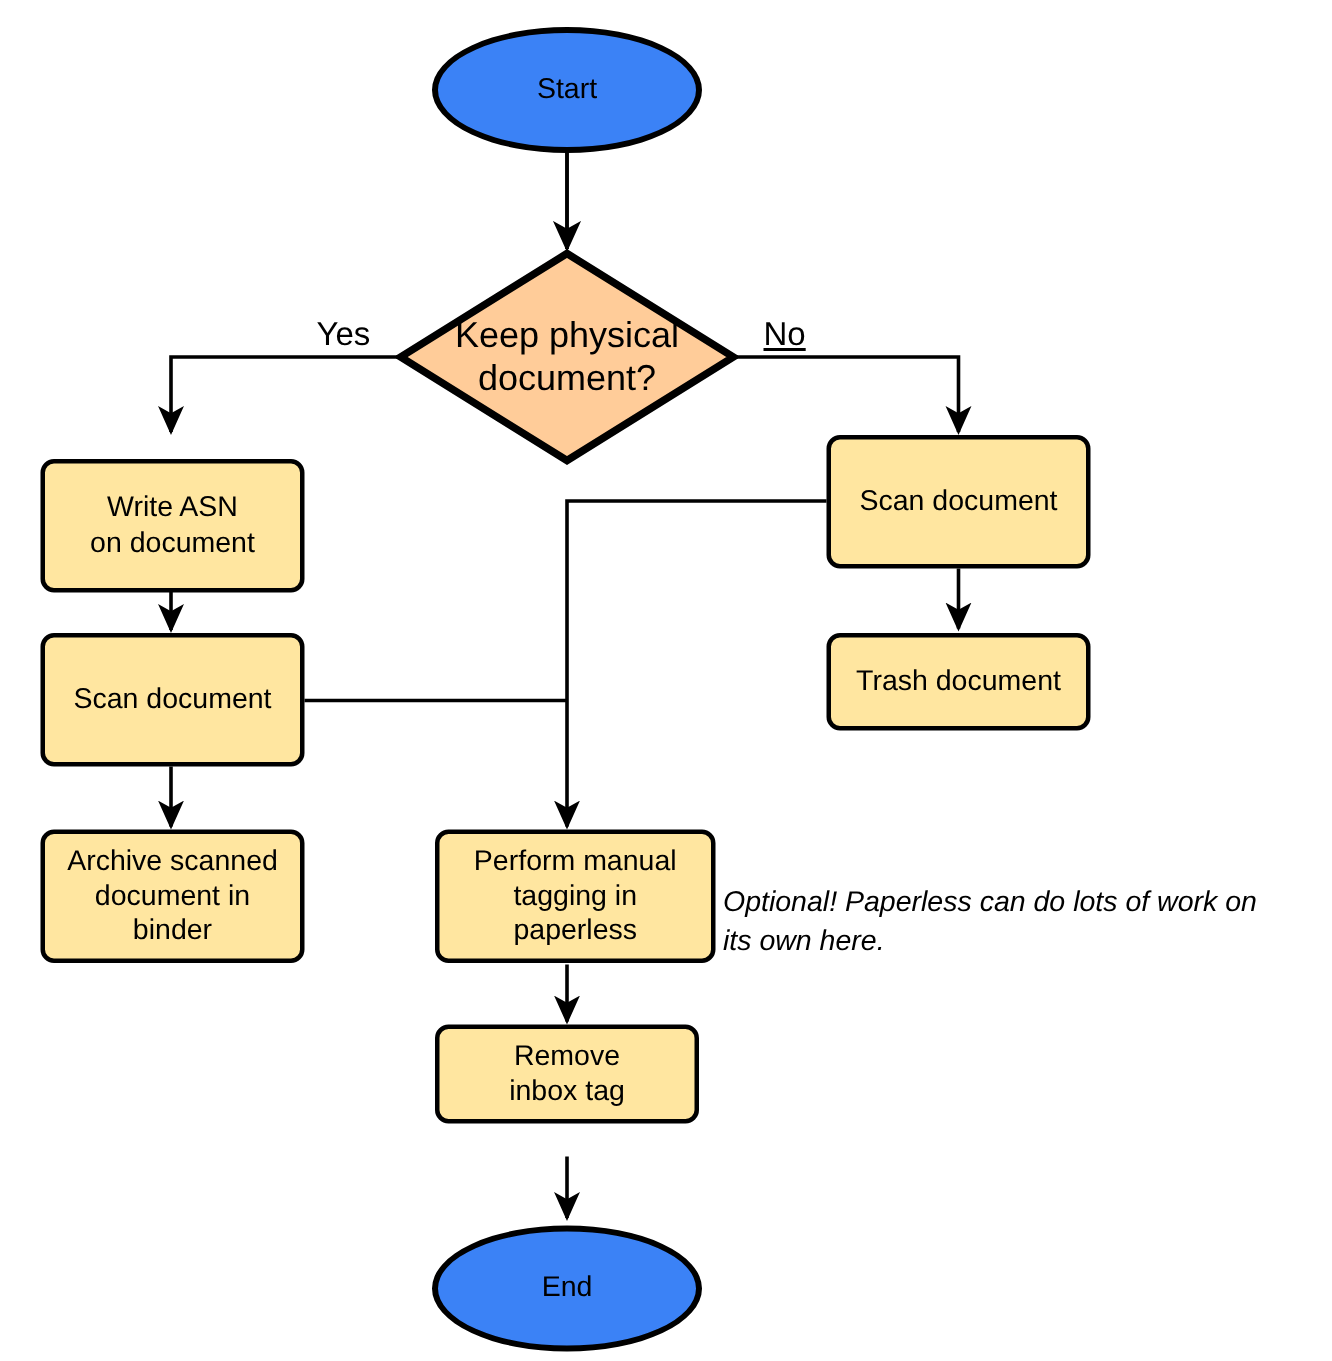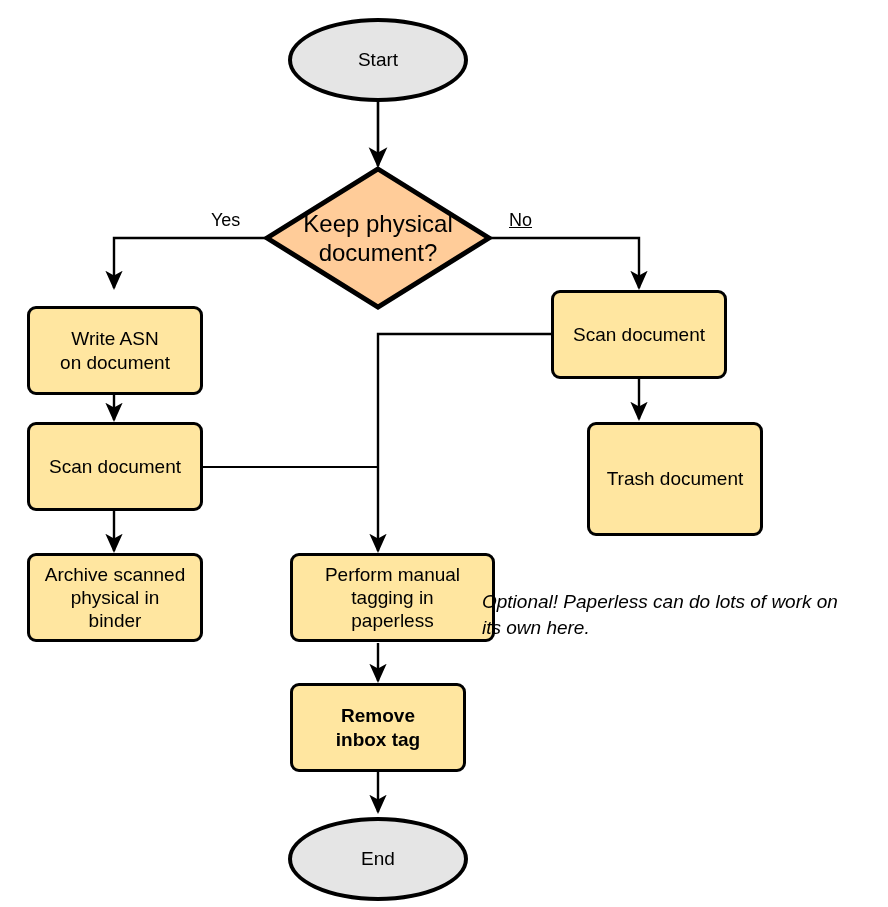--- a/index.html
+++ b/index.html
@@ -41,21 +41,21 @@
     white-space: pre-line;
   }
   .node.process {
     border: 3px solid #000000;
     border-radius: 9px;
     background: #ffe6a0;
   }
   .node.terminator {
     border: 4px solid #000000;
     border-radius: 50%;
-    background: #e5e5e5;
+    background: #3b82f6;
   }
   .node.decision {
     background: transparent;
     border: none;
   }
   .decision-shape {
     position: absolute;
     left: 0;
     top: 0;
     width: 100%;
@@ -63,21 +63,21 @@
   }
   .decision-label {
     position: relative;
     z-index: 2;
     font-size: 24px;
     line-height: 1.22;
     white-space: pre-line;
   }
   .edge-label {
     position: absolute;
-    font-size: 18px;
+    font-size: 22px;
     color: #000000;
     white-space: nowrap;
   }
   .annotation {
     position: absolute;
     font-style: italic;
     font-size: 19px;
     line-height: 1.35;
     color: #000000;
     white-space: pre-line;
@@ -135,39 +135,39 @@
     <span>Write ASN
 on document</span>
   </div>
 
   <div class="node process" style="left:27px; top:422px; width:176px; height:89px;">
     <span>Scan document</span>
   </div>
 
   <div class="node process" style="left:27px; top:553px; width:176px; height:89px;">
     <span>Archive scanned
-physical in
+document in
 binder</span>
   </div>
 
   <div class="node process" style="left:551px; top:290px; width:176px; height:89px;">
     <span>Scan document</span>
   </div>
 
-  <div class="node process" style="left:551px; top:422px; width:176px; height:114px;margin-left:36px;">
+  <div class="node process" style="left:551px; top:422px; width:176px; height:65px;">
     <span>Trash document</span>
   </div>
 
-  <div class="node process" style="left:290px; top:553px; width:205px; height:89px;">
+  <div class="node process" style="left:290px; top:553px; width:187px; height:89px;">
     <span>Perform manual
 tagging in
 paperless</span>
   </div>
 
-  <div class="node process" style="left:290px; top:683px; width:176px; height:89px;font-weight:bold;">
+  <div class="node process" style="left:290px; top:683px; width:176px; height:66px;">
     <span>Remove
 inbox tag</span>
   </div>
 
   <div class="node terminator" style="left:288px; top:817px; width:180px; height:84px;">
     <span>End</span>
   </div>
 
   <div class="annotation" style="left:482px; top:589px; width:412px;">Optional! Paperless can do lots of work on
 its own here.</div>

